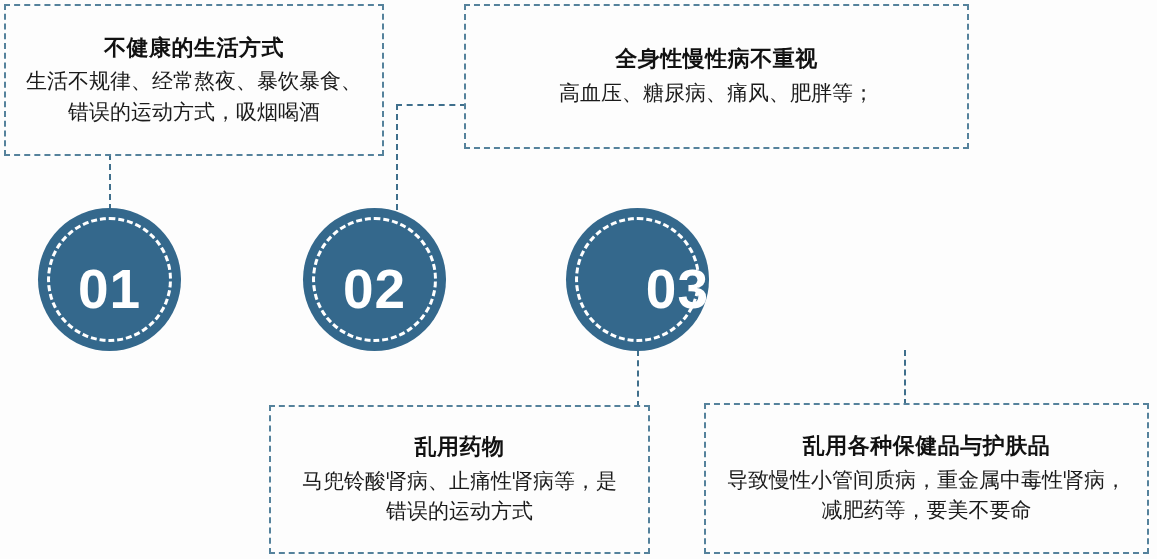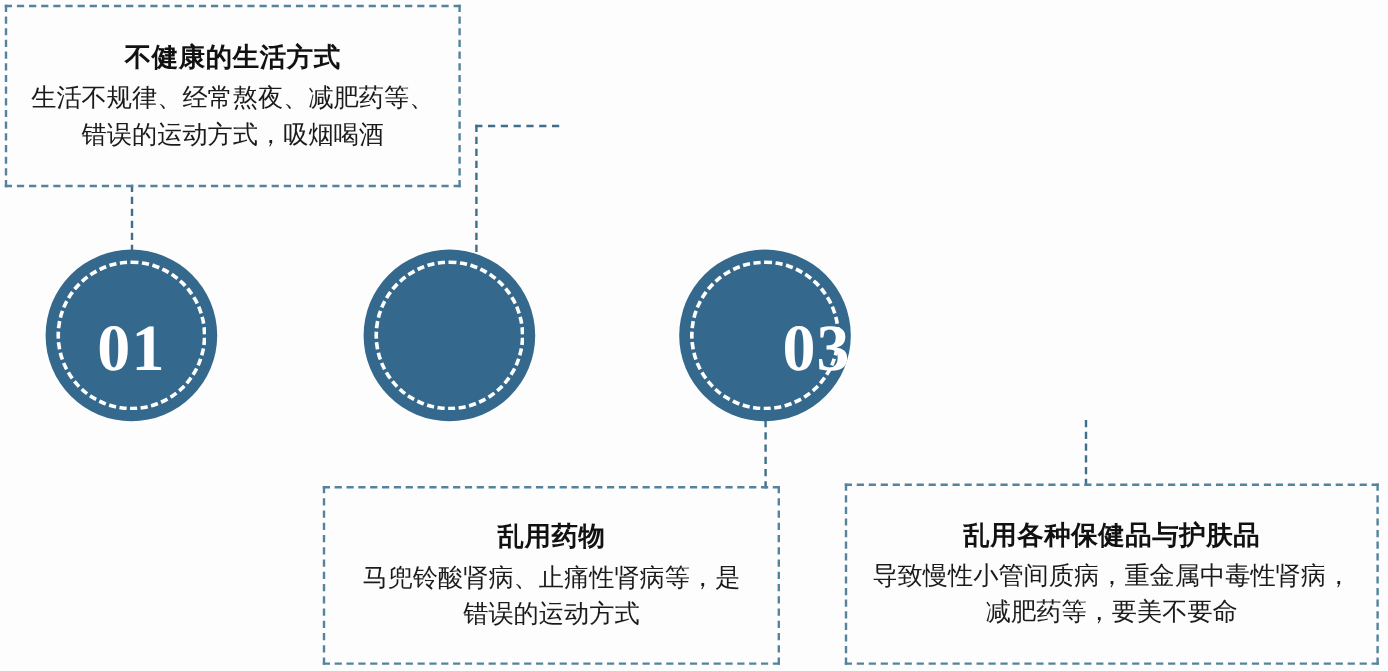--- a/index.html
+++ b/index.html
@@ -9,21 +9,20 @@
   }
   body {
     font-family: "Liberation Sans", "DejaVu Sans", sans-serif;
   }
   #infographic {
     position: relative;
     width: 1157px;
     height: 559px;
     background: #fdfdfd;
     overflow: hidden;
-    font-family: Liberation Serif, serif;
   }
 
   
   .card {
     position: absolute;
     box-sizing: border-box;
     border: 2px dashed #55829c;
     background: transparent;
     display: flex;
     flex-direction: column;
@@ -124,44 +123,49 @@
 <div id="infographic">
 
   <div class="conn-v" id="conn-1-v"></div>
   <div class="conn-v" id="conn-2-v"></div>
   <div class="conn-h" id="conn-2-h"></div>
   <div class="conn-v" id="conn-3-v"></div>
   <div class="conn-v" id="conn-4-v"></div>
 
   <div class="card" id="card-1">
     <div class="card-title">不健康的生活方式</div>
-    <div class="card-body">生活不规律、经常熬夜、减肥药等、</div>
+    <div class="card-body">生活不规律、经常熬夜、暴饮暴食、</div>
     <div class="card-body">错误的运动方式，吸烟喝酒</div>
   </div>
 
+  <div class="card" id="card-2">
+    <div class="card-title">全身性慢性病不重视</div>
+    <div class="card-body">高血压、糖尿病、痛风、肥胖等；</div>
+  </div>
 
   <div class="card" id="card-3">
     <div class="card-title">乱用药物</div>
     <div class="card-body">马兜铃酸肾病、止痛性肾病等，是</div>
     <div class="card-body">错误的运动方式</div>
   </div>
 
   <div class="card" id="card-4">
     <div class="card-title">乱用各种保健品与护肤品</div>
     <div class="card-body">导致慢性小管间质病，重金属中毒性肾病，</div>
     <div class="card-body">减肥药等，要美不要命</div>
   </div>
 
   <div class="circle" id="circle-1">
     <div class="circle-ring"></div>
     <div class="circle-number">01</div>
   </div>
 
   <div class="circle" id="circle-2">
     <div class="circle-ring"></div>
+    <div class="circle-number">02</div>
   </div>
 
   <div class="circle" id="circle-3">
     <div class="circle-ring"></div>
     <div class="circle-number">03</div>
   </div>
 
 
 </div>
 

